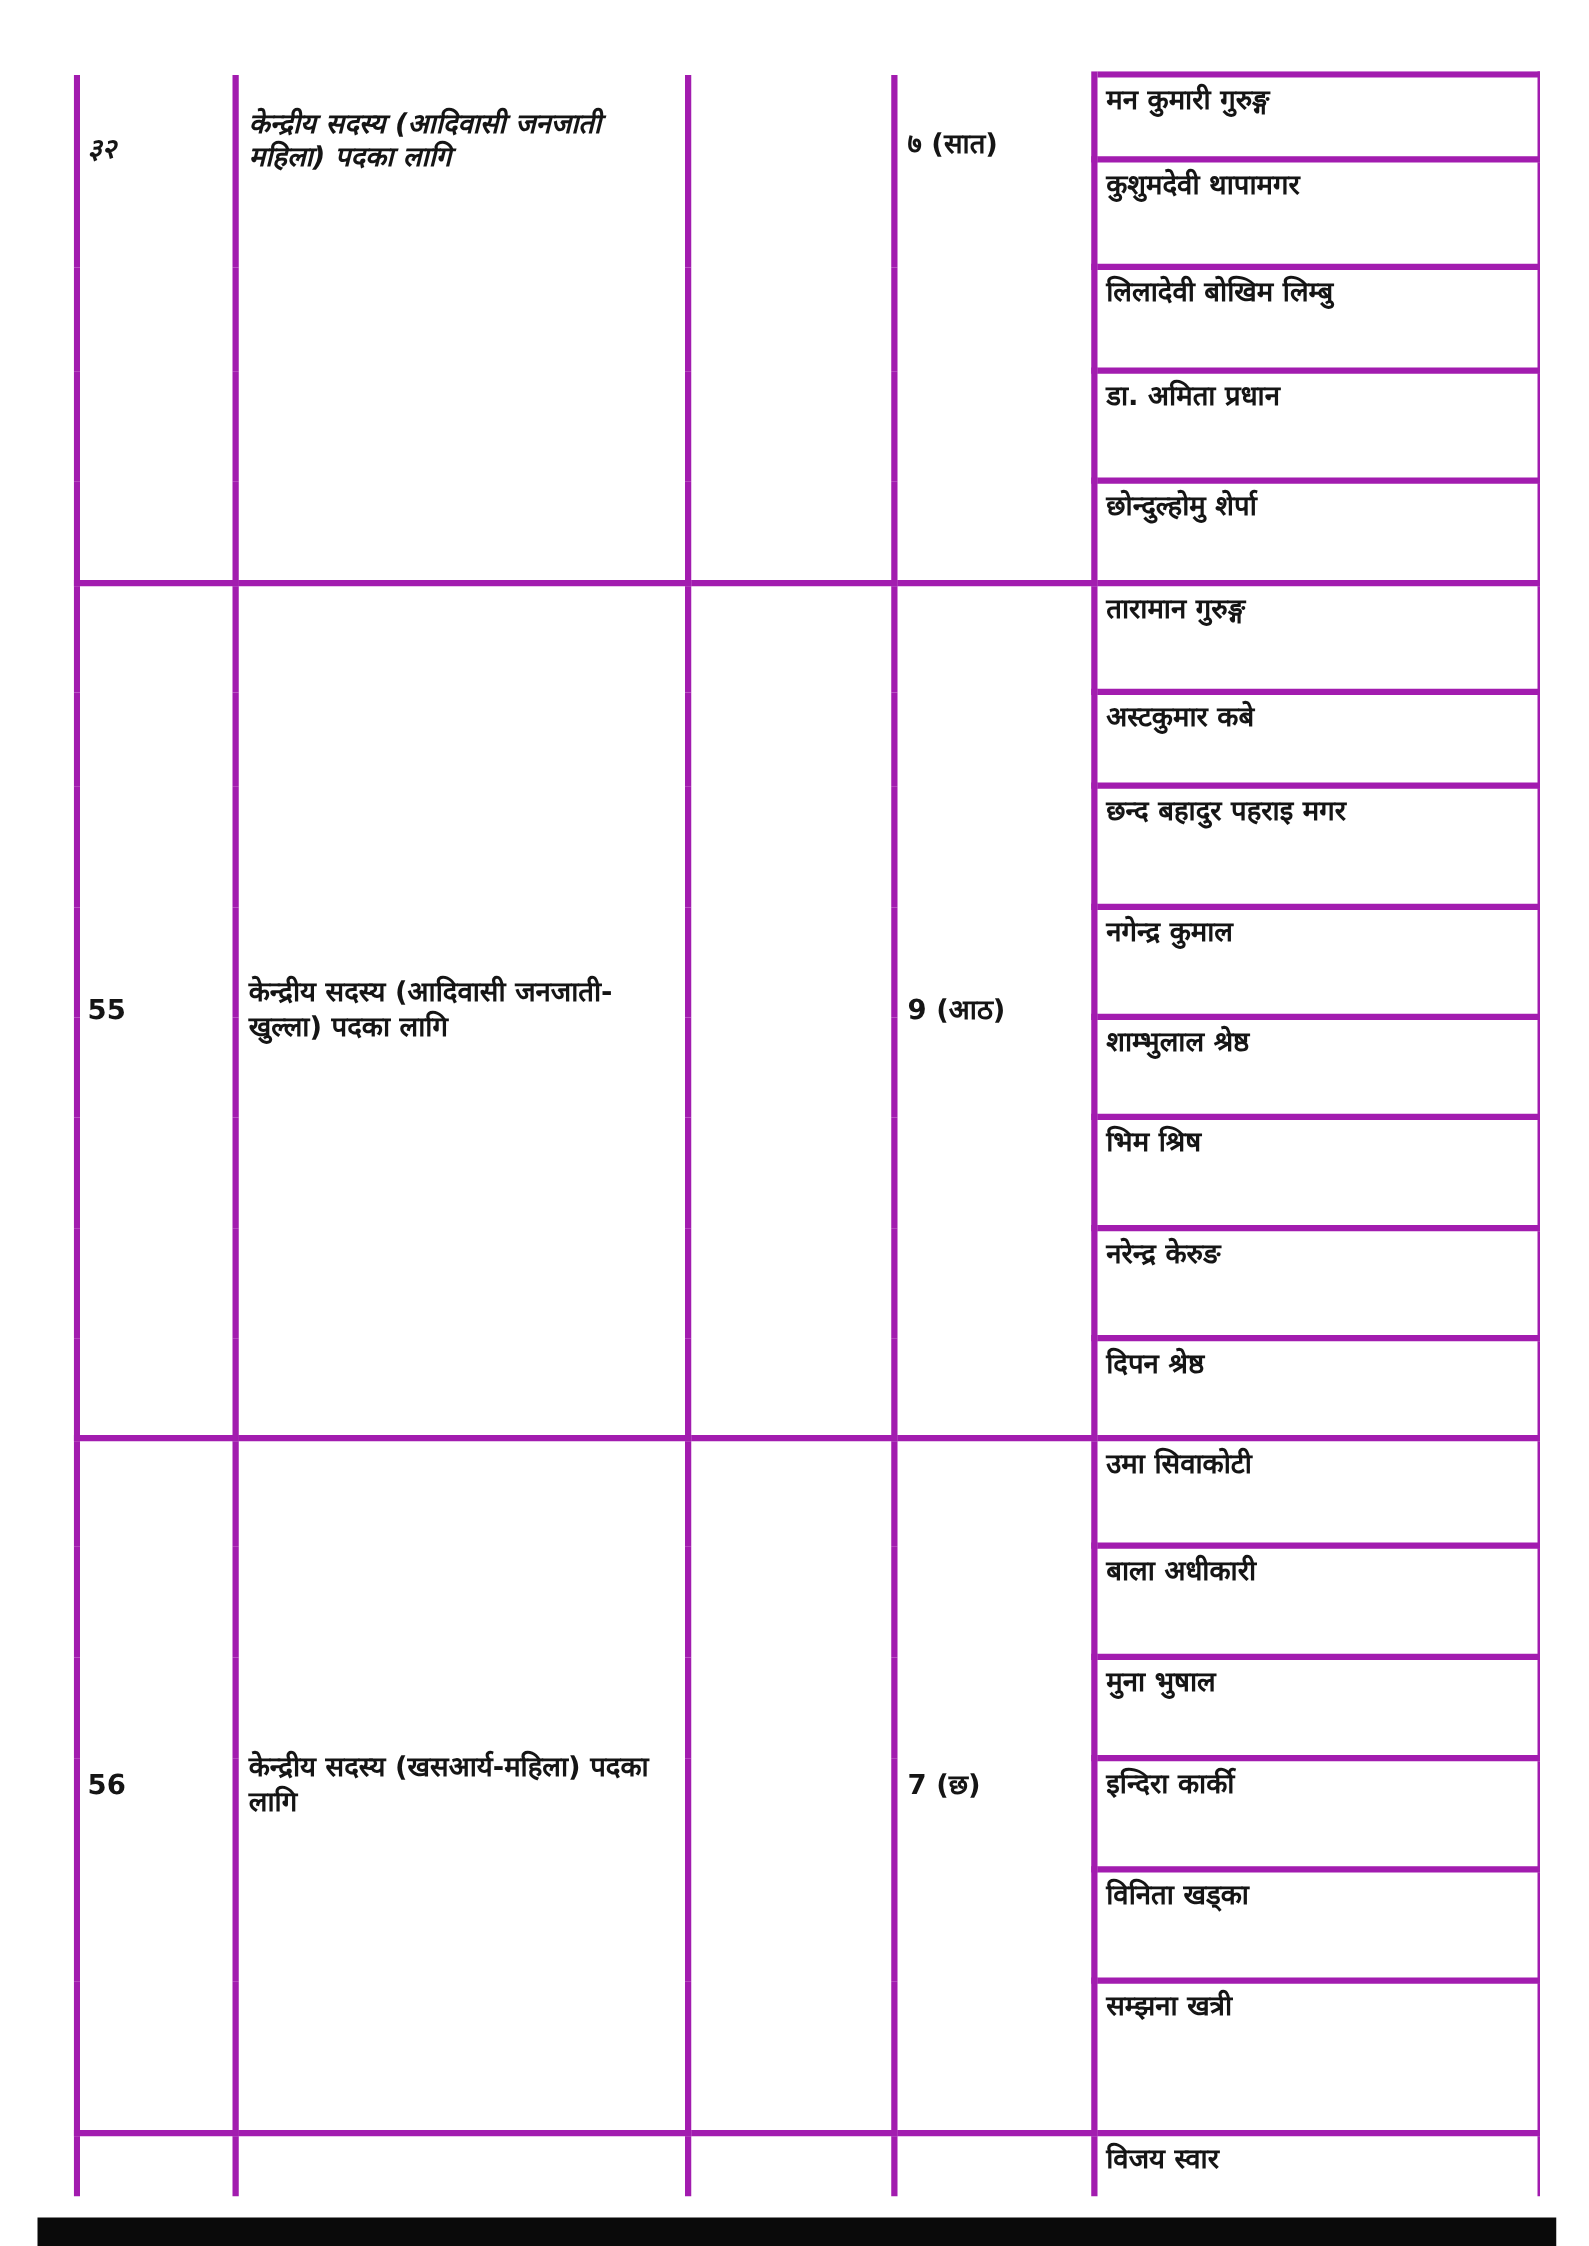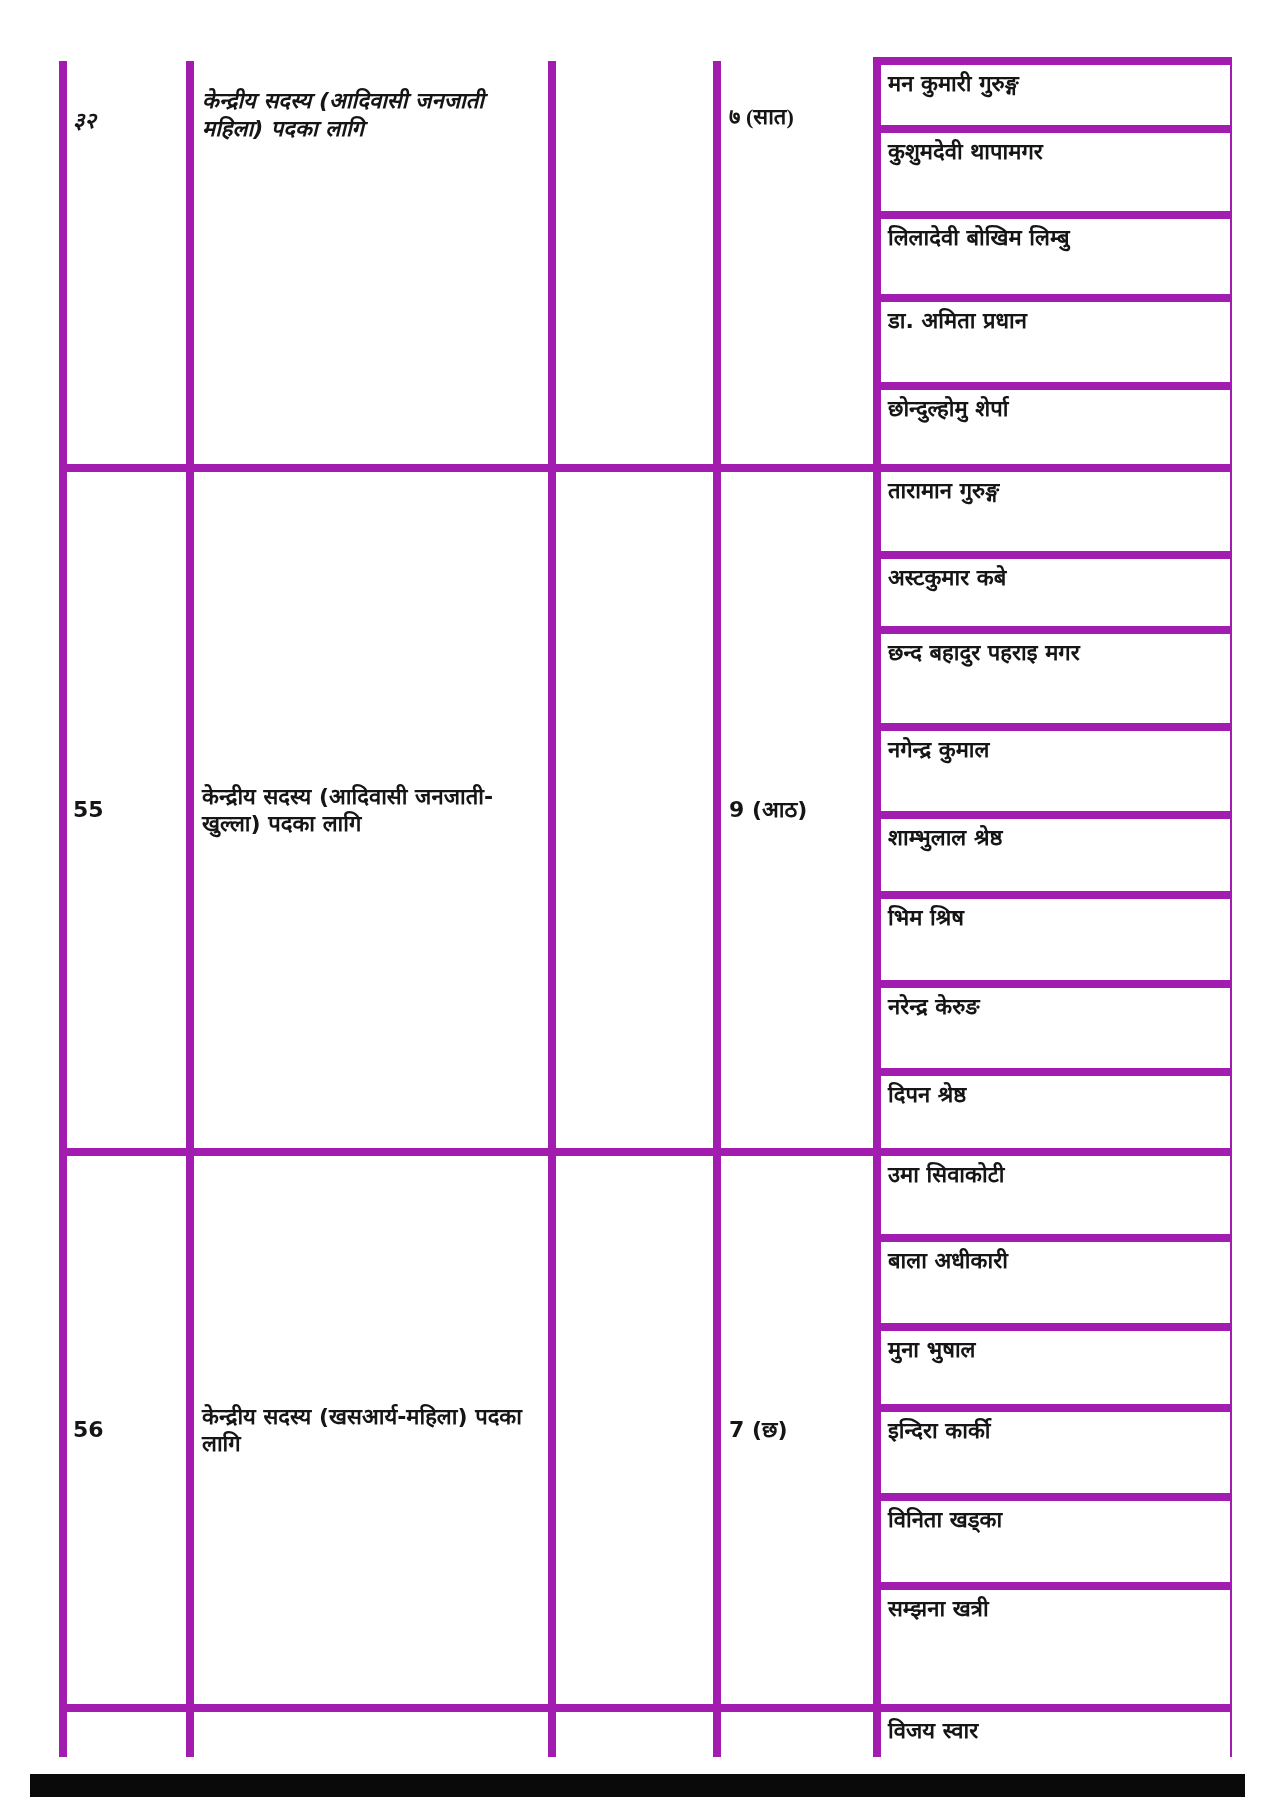--- a/index.html
+++ b/index.html
@@ -30,21 +30,21 @@
     table-layout: fixed;
     width: 1171px;
   }
   col.c-sn    { width: 127px; }
   col.c-pos   { width: 362px; }
   col.c-blank { width: 165px; }
   col.c-count { width: 160px; }
   col.c-name  { width: 357px; }
 
   td {
-    border: 8px solid #a21caf;
+    border: 5px solid #a21caf;
     font-size: 22px;
     font-weight: bold;
     line-height: 1.25;
     color: #151515;
     overflow: hidden;
   }
   
   tr.cut-top td.no-top { border-top: none; }
 
   td.sn {
@@ -59,21 +59,21 @@
   }
   td.blank { vertical-align: middle; }
   td.count {
     vertical-align: middle;
     text-align: left;
     padding: 0 2px 0 8px;
   }
   
   tr.cut-top td.sn    { vertical-align: top; padding-top: 46px; font-style: italic; }
   tr.cut-top td.pos   { vertical-align: top; padding-top: 26px; font-style: italic; }
-  tr.cut-top td.count { vertical-align: top; padding-top: 42px; font-family: Liberation Serif, serif; }
+  tr.cut-top td.count { vertical-align: top; padding-top: 42px; }
 
   td.name {
     vertical-align: top;
     text-align: left;
     padding: 5px 8px 0 7px;
   }
   #bottom-bar {
     position: absolute;
     left: 30px;
     top: 1774px;

